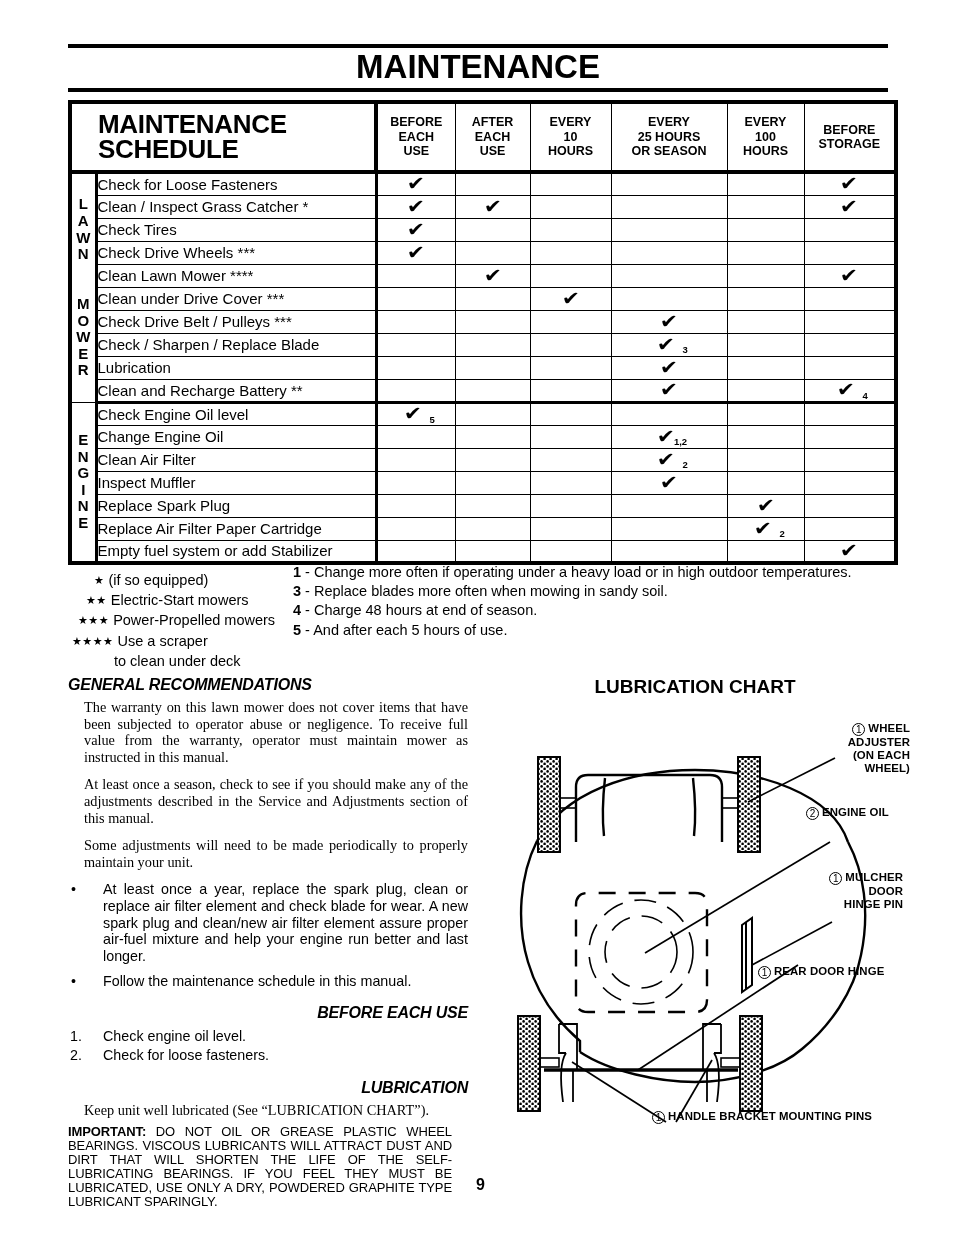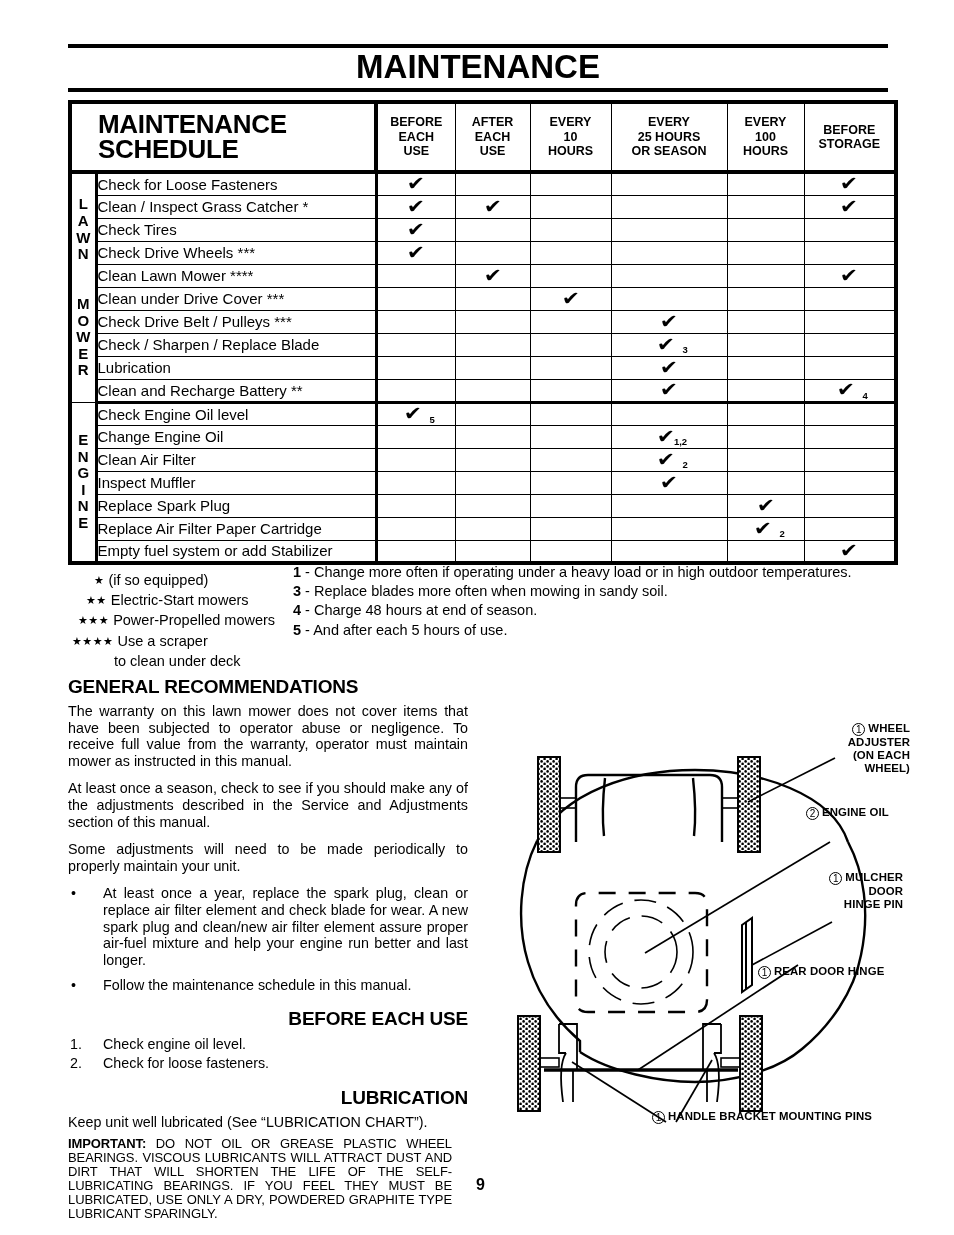--- a/index.html
+++ b/index.html
@@ -88,27 +88,29 @@
   .fn-l4 { padding-left:0px; }
   .fn-cont { padding-left:42px; }
 
   .fn-right { position:absolute; left:293px; top:563px; width:610px; }
   .fn-right-row { font-size:14.5px; line-height:19.2px; }
   .fn-right-row b { font-weight:bold; }
 
   
   .leftcol { position:absolute; left:68px; top:676px; width:400px; }
   h2.sec {
-    font-size:19px; font-weight:bold; margin:0 0 5px 0;
+    font-size:16px; font-weight:bold; margin:0 0 5px 0;
     letter-spacing:-0.2px;
+    font-style:italic;
   }
   h2.sec.tight { margin-top:14px;text-align:right; }
   p.body {
-    font-size:14.3px; line-height:16.6px; margin:0 0 11px 0;
+    font-size:14.3px; line-height:16.6px; margin:0 0 11px 16px;
     text-align:justify;
+    font-family:Liberation Serif, serif;
   }
   p.body.nojust { text-align:left; }
   ul.bullets { list-style:none; margin:0 0 6px 0; padding:0; }
   ul.bullets li {
     font-size:14.3px; line-height:16.6px; margin:0 0 9px 0;
     padding-left:35px; position:relative; text-align:justify;
   }
   ul.bullets li .bul { position:absolute; left:3px; top:0; }
   ol.nums { list-style:none; margin:0 0 0 0; padding:0; }
   ol.nums li {
@@ -372,20 +374,23 @@
     <ol class="nums">
       <li><span class="num">1.</span><span>Check engine oil level.</span></li>
       <li><span class="num">2.</span><span>Check for loose fasteners.</span></li>
     </ol>
 
     <h2 class="sec tight">LUBRICATION</h2>
     <p class="body nojust" style="margin-bottom:4px">Keep unit well lubricated (See “LUBRICATION CHART”).</p>
     <p class="important"><b>IMPORTANT:</b><span>  DO NOT OIL OR GREASE PLASTIC WHEEL BEARINGS.  VISCOUS LUBRICANTS WILL ATTRACT DUST AND DIRT THAT WILL SHORTEN THE LIFE OF THE SELF-LUBRICATING BEARINGS.  IF YOU FEEL THEY MUST BE LUBRICATED, USE ONLY A DRY, POWDERED GRAPHITE TYPE LUBRICANT SPARINGLY.</span></p>
   </div>
 
+  <div class="rightcol">
+    <div class="lub-title">LUBRICATION CHART</div>
+  </div>
 
   <div class="diagram">
     <svg width="430" height="430" viewBox="0 0 430 430" xmlns="http://www.w3.org/2000/svg">
       <defs>
         <pattern id="tread" width="6" height="5" patternUnits="userSpaceOnUse">
           <rect width="6" height="5" fill="#ffffff"></rect>
           <circle cx="1.6" cy="1.4" r="1.3" fill="#000"></circle>
           <circle cx="4.6" cy="3.9" r="1.3" fill="#000"></circle>
         </pattern>
       </defs>

